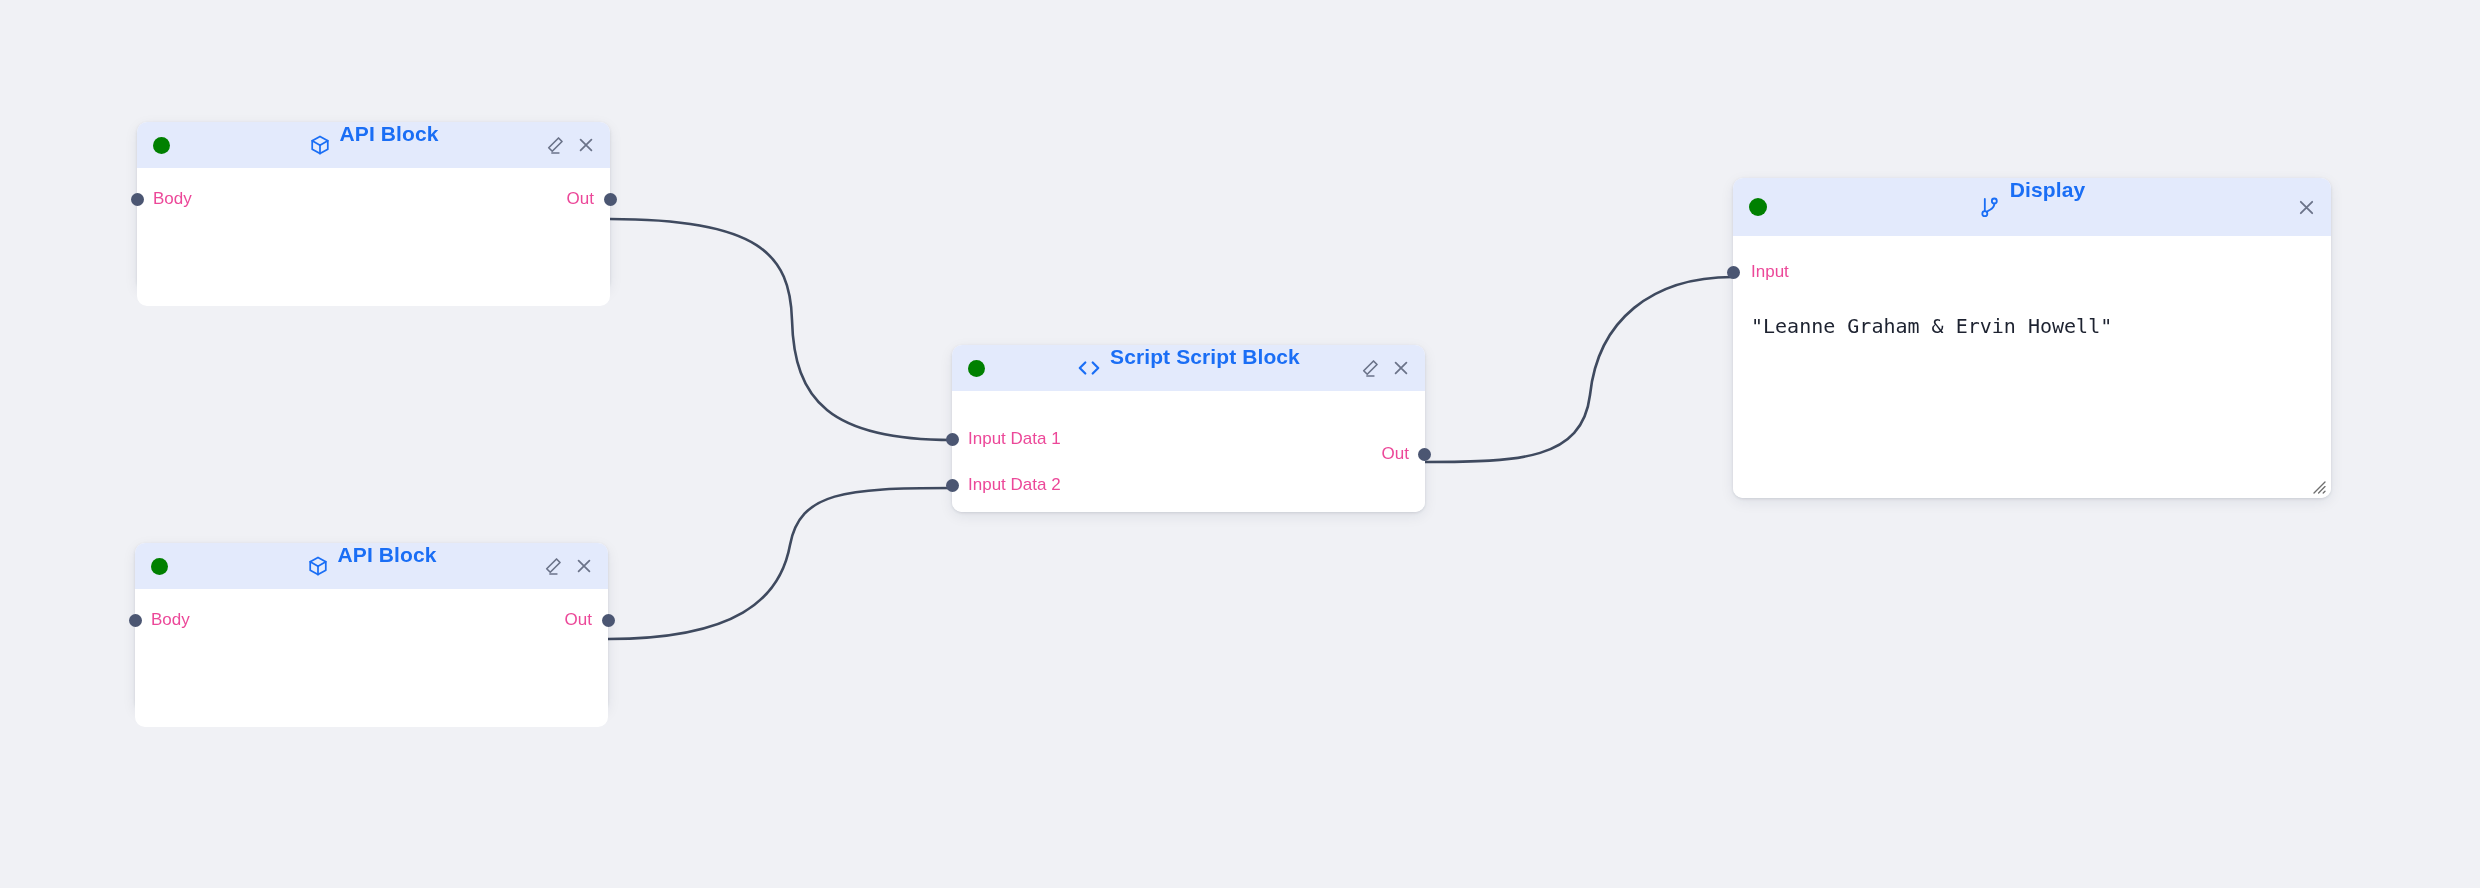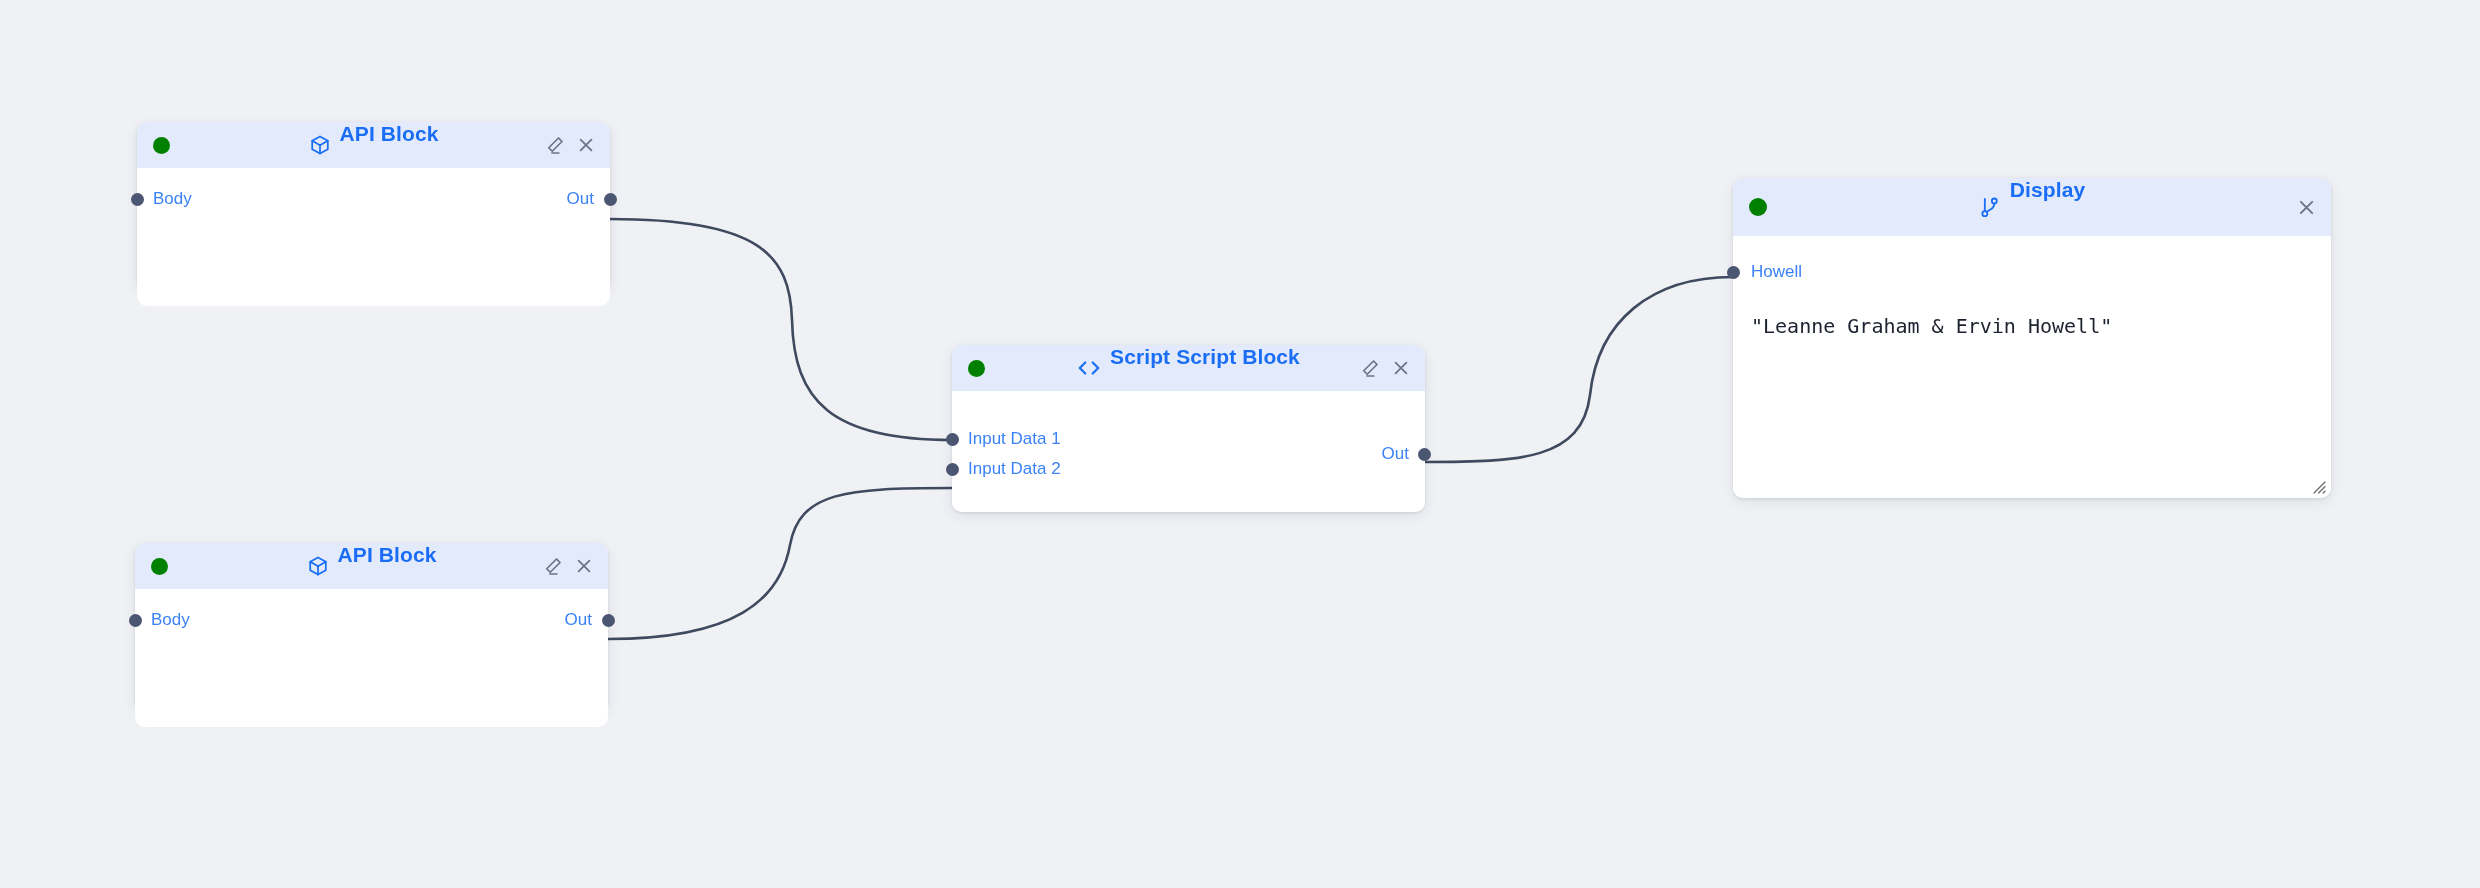--- a/index.html
+++ b/index.html
@@ -104,21 +104,21 @@
     width: 13px;
     height: 13px;
     border-radius: 50%;
     background: #4b5672;
     cursor: crosshair;
   }
   .port-dot.left  { left: -6.5px; }
   .port-dot.right { right: -6.5px; }
   .port-label {
     font-size: 17px;
-    color: #3b82f6;
+    color: #ec4899;
     white-space: nowrap;
   }
 
   
   .display-output {
     font-family: "DejaVu Sans Mono", monospace;
     font-size: 20px;
     color: #1d2230;
     padding: 0 18px;
     white-space: pre;
@@ -257,21 +257,21 @@
       </div>
     </div>
 
     <div class="node-body" style="height:121px;">
 
       <div style="position:absolute; left:16px; top:38px; display:flex; align-items:center;">
         <span class="port-dot" style="left:-22px; top:4px;"></span>
         <span class="port-label">Input Data 1</span>
       </div>
 
-      <div style="position:absolute; left:16px; top:68px; display:flex; align-items:center;">
+      <div style="position:absolute; left:16px; top:84px; display:flex; align-items:center;">
         <span class="port-dot" style="left:-22px; top:4px;"></span>
         <span class="port-label">Input Data 2</span>
       </div>
 
       <div style="position:absolute; right:16px; top:53px; display:flex; align-items:center;">
         <span class="port-label">Out</span>
         <span class="port-dot" style="right:-22px; top:4px;"></span>
       </div>
     </div>
   </div>
@@ -299,21 +299,21 @@
             <path d="M5.5 5.5 L18.5 18.5 M18.5 5.5 L5.5 18.5"></path>
           </svg>
         </span>
       </div>
     </div>
 
     <div class="node-body" style="height:262px; position:relative;">
 
       <div style="position:absolute; left:18px; top:26px; display:flex; align-items:center;">
         <span class="port-dot" style="left:-24px; top:4px;"></span>
-        <span class="port-label">Howell</span>
+        <span class="port-label">Input</span>
       </div>
 
       <div class="display-output" style="position:absolute; left:0; top:78px;">"Leanne Graham &amp; Ervin Howell"</div>
 
       <span class="resize-grip">
         <svg width="16" height="16" viewBox="0 0 16 16" fill="none" stroke="#6f6f6f" stroke-width="1.35" stroke-linecap="round">
           <path d="M15 4 L4 15"></path>
           <path d="M15 8.6 L8.6 15"></path>
           <path d="M15 13.2 L13.2 15"></path>
         </svg>

